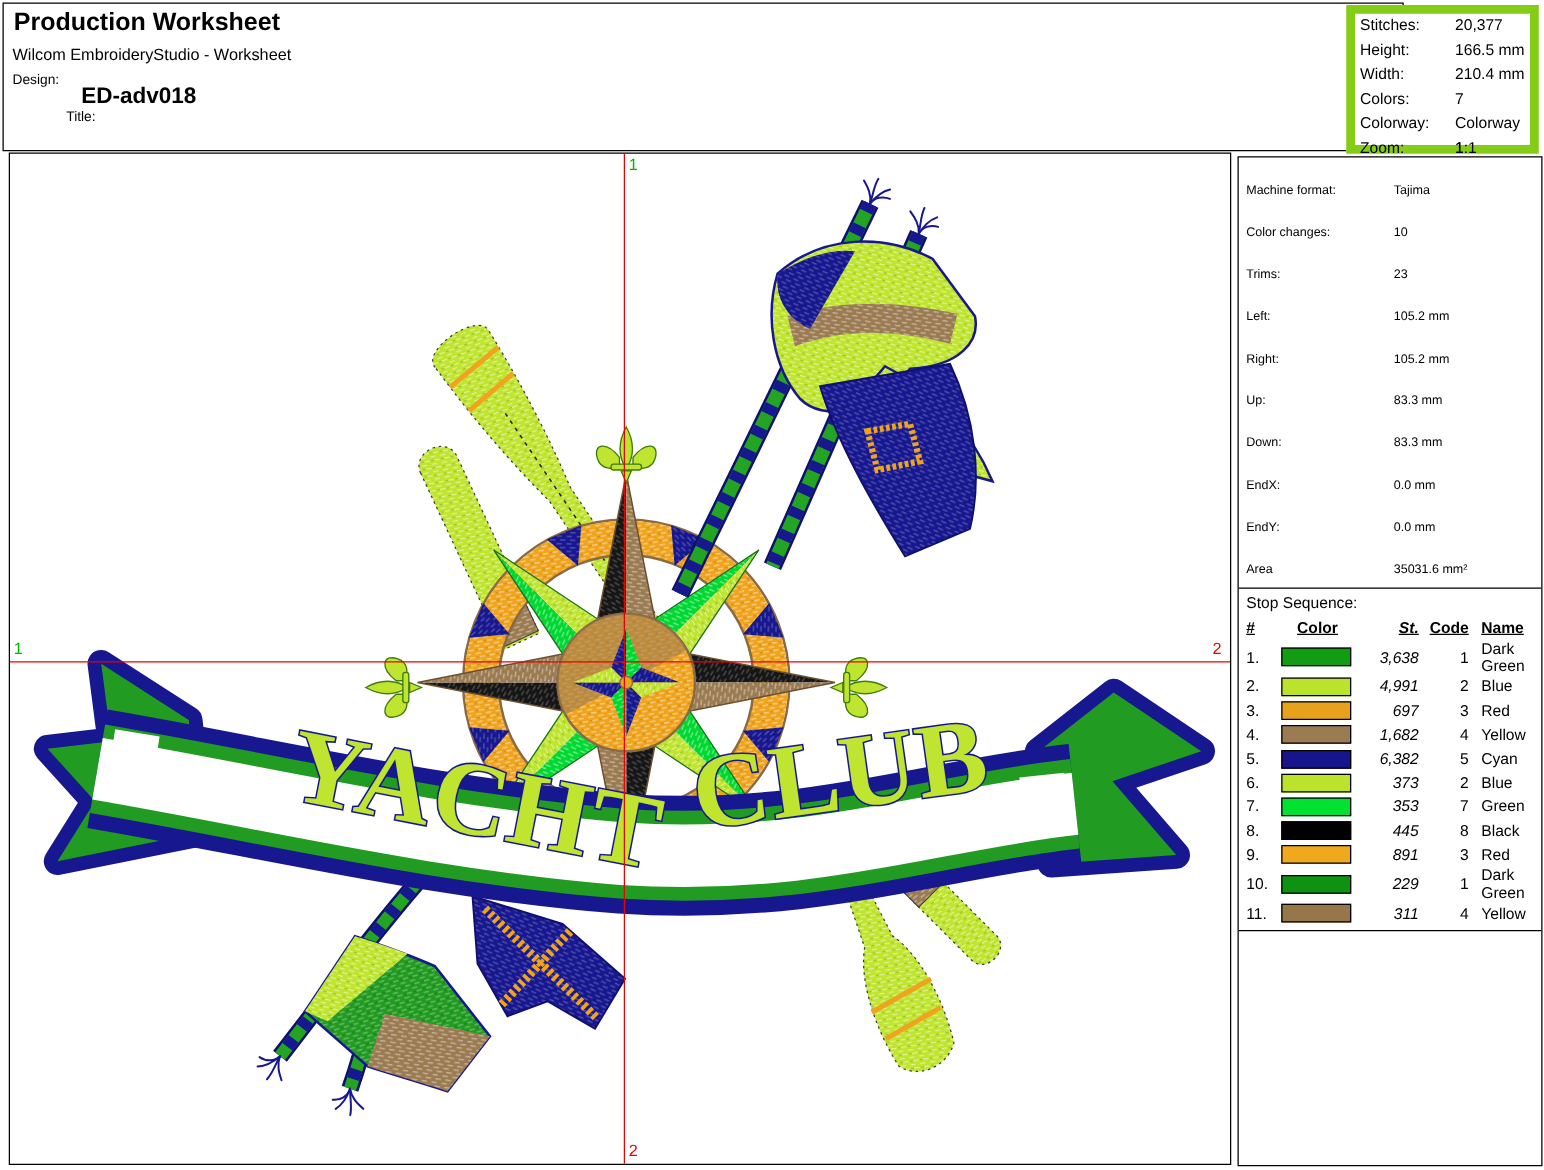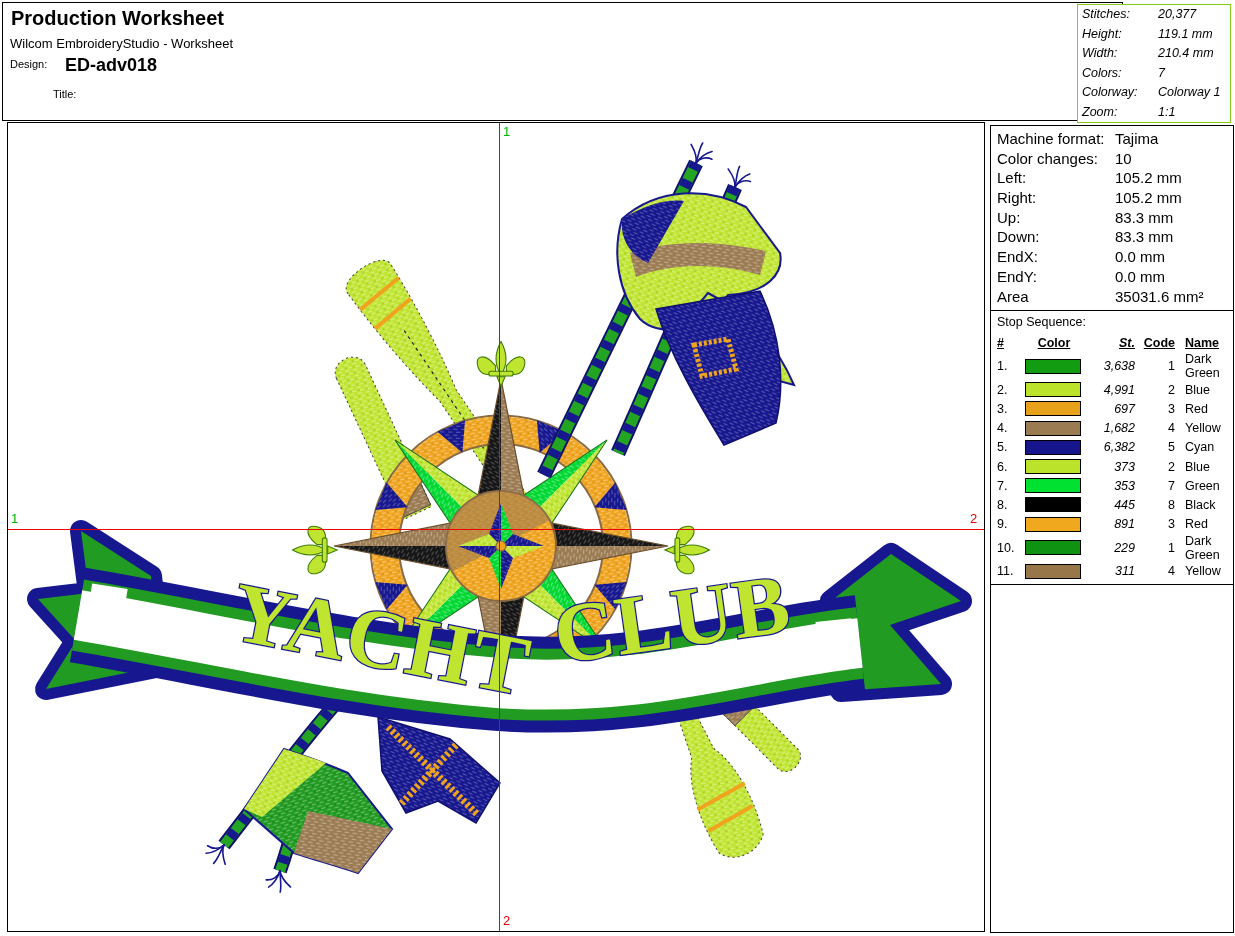--- a/index.html
+++ b/index.html
@@ -5,38 +5,38 @@
   html,body{margin:0;padding:0;background:#fff;}
   body{width:1235px;height:936px;position:relative;font-family:"Liberation Sans",sans-serif;color:#000;overflow:hidden;}
   .box{position:absolute;border:1px solid #000;background:#fff;box-sizing:border-box;}
   
   #header{left:2px;top:2px;width:1121px;height:119px;}
   #hdr-title{position:absolute;left:8px;top:4px;font-size:20px;font-weight:bold;}
   #hdr-sub{position:absolute;left:7px;top:33px;font-size:13px;}
   .lbl-sm{position:absolute;left:7px;font-size:11px;color:#000;}
   .val-big{position:absolute;left:62px;font-size:18px;font-weight:bold;}
   
-  #summary{left:1077px;top:4px;width:154px;height:119px;border:1px solid #84cc16;font-style:italic;}
+  #summary{left:1077px;top:4px;width:154px;height:119px;border:7px solid #84cc16;}
   #summary .row{display:flex;height:19.5px;line-height:19.5px;font-size:12.5px;padding:0 4px;}
   #summary .row .l{width:76px;flex:none;}
   
   #canvas{left:7px;top:122px;width:978px;height:810px;}
   .vline{position:absolute;left:491px;top:0;width:1px;height:808px;background:#ec0000;}
   .hline{position:absolute;left:0;top:406px;width:976px;height:1px;background:#ec0000;}
   .mark{position:absolute;font-size:13px;line-height:13px;}
   .mk-green{color:#00b400;}
   .mk-red{color:#ec0000;}
   #mk-top{left:495px;top:2px;}
   #mk-left{left:3px;top:389px;}
   #mk-right{left:962px;top:389px;}
   #mk-bottom{left:495px;top:791px;}
   
   #panel{left:990px;top:125px;width:244px;height:808px;}
   #machine{border-bottom:1px solid #000;padding:3px 0 4px 0;}
-  #machine .row{display:flex;height:19.7px;line-height:19.7px;font-size:15px;padding:0 6px;}
+  #machine .row{display:flex;height:19.7px;line-height:19.7px;font-size:10px;padding:0 6px;margin-top:14px;}
   #machine .row .l{width:118px;flex:none;}
   #stopseq{border-bottom:1px solid #000;padding:2px 0 3px 0;}
   #stop-title{font-size:12.5px;padding:2px 6px 1px 6px;height:17px;}
   table.st{border-collapse:collapse;width:100%;font-size:12.5px;}
   table.st th{font-weight:bold;text-decoration:underline;text-align:left;padding:0 2px;height:19px;}
   table.st td{padding:0 2px;height:19.2px;vertical-align:middle;}
   .c-num{width:24px;padding-left:6px !important;}
   .c-col{width:58px;}
   .c-st{width:48px;text-align:right !important;font-style:italic;}
   .c-code{width:36px;text-align:right !important;}
@@ -44,32 +44,32 @@
   .swatch{width:54px;height:13px;border:1px solid #000;}
   svg text{font-family:"Liberation Serif","DejaVu Serif",serif;}
 </style>
 </head>
 <body>
 
 <div id="header" class="box">
   <div id="hdr-title">Production Worksheet</div>
   <div id="hdr-sub">Wilcom EmbroideryStudio - Worksheet</div>
   <div class="lbl-sm" style="top:55px;">Design:</div>
-  <div class="val-big" style="top:52px;">ED-adv018</div>
+  <div class="val-big" style="top:63px;">ED-adv018</div>
   <div class="lbl-sm" style="top:85px;margin-left:43px;">Title:</div>
 </div>
 
 <div id="summary" class="box">
   <div class="row">
       <span class="l">Stitches:</span>
       <span>20,377</span>
     </div>
   <div class="row">
       <span class="l">Height:</span>
-      <span>119.1 mm</span>
+      <span>166.5 mm</span>
     </div>
   <div class="row">
       <span class="l">Width:</span>
       <span>210.4 mm</span>
     </div>
   <div class="row">
       <span class="l">Colors:</span>
       <span>7</span>
     </div>
   <div class="row">
@@ -343,20 +343,24 @@
   <div id="machine">
     <div class="row">
         <span class="l">Machine format:</span>
         <span>Tajima</span>
       </div>
     <div class="row">
         <span class="l">Color changes:</span>
         <span>10</span>
       </div>
     <div class="row">
+        <span class="l">Trims:</span>
+        <span>23</span>
+      </div>
+    <div class="row">
         <span class="l">Left:</span>
         <span>105.2 mm</span>
       </div>
     <div class="row">
         <span class="l">Right:</span>
         <span>105.2 mm</span>
       </div>
     <div class="row">
         <span class="l">Up:</span>
         <span>83.3 mm</span>

